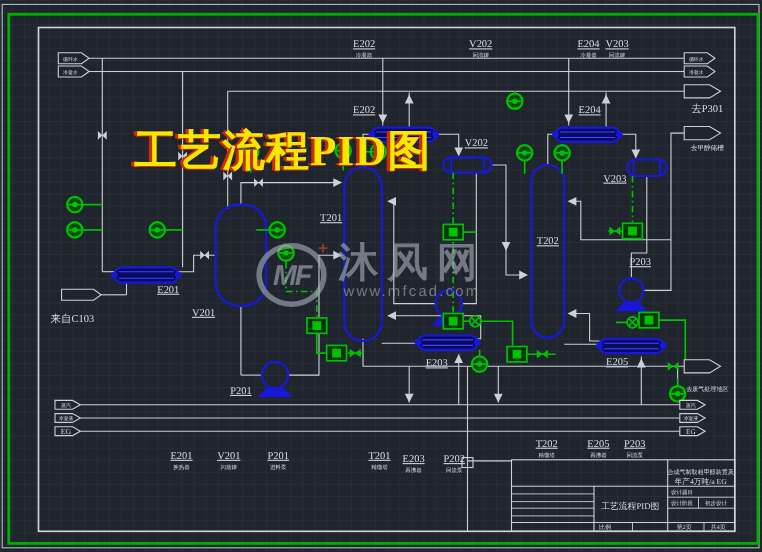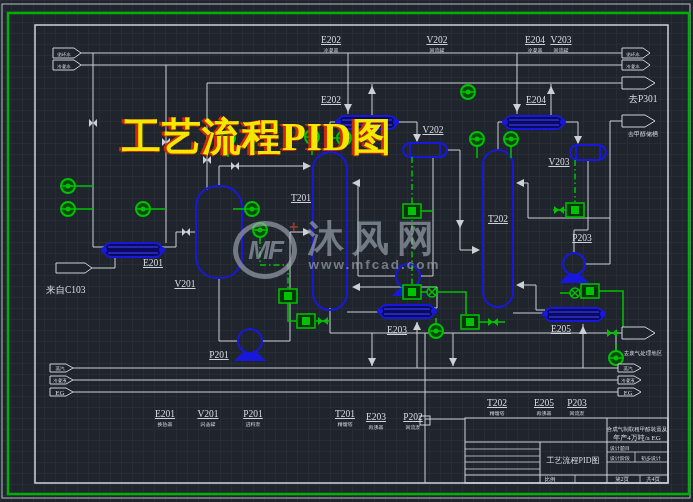--- a/index.html
+++ b/index.html
@@ -29,21 +29,21 @@
   }
   #wm-logo{
     position:relative;width:54px;height:48px;border:5px solid #a7adba;
     border-radius:50%;display:flex;align-items:center;justify-content:center;
     font-weight:bold;font-style:italic;font-size:26px;letter-spacing:-2px;
     font-family:"Liberation Sans",sans-serif;
   }
   #wm-plus{position:absolute;right:-4px;top:-8px;color:#d24b33;font-size:16px;font-weight:bold;}
   #wm-text{margin-left:10px;text-align:center;}
   #wm-name{font-size:37px;font-weight:bold;letter-spacing:8px;line-height:36px;font-family:Liberation Sans, sans-serif;}
-  #wm-url{font-size:13.5px;font-weight:bold;letter-spacing:2px;font-family:"Liberation Sans",sans-serif;}
+  #wm-url{font-size:13.5px;font-weight:normal;letter-spacing:2px;font-family:"Liberation Sans",sans-serif;}
   #title-overlay{
     position:absolute;left:122px;top:110px;z-index:4;
     font-size:39px;font-weight:bold;color:#f2e800;letter-spacing:1px;
     text-shadow:-3px 0 0 #d02b00,-1px 1px 0 #d02b00;
     font-family:"Liberation Serif","DejaVu Serif",serif;white-space:nowrap;
   }
 </style>
 </head>
 <body>
 

